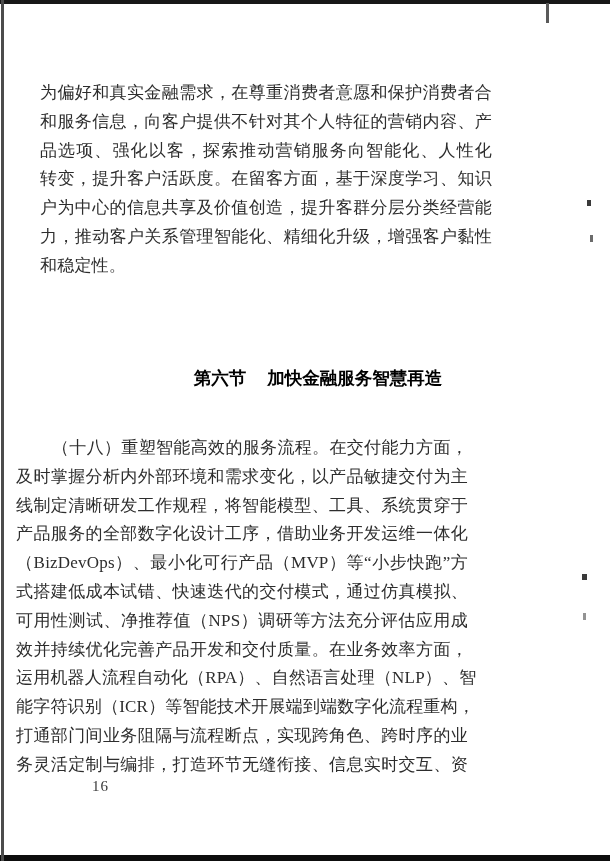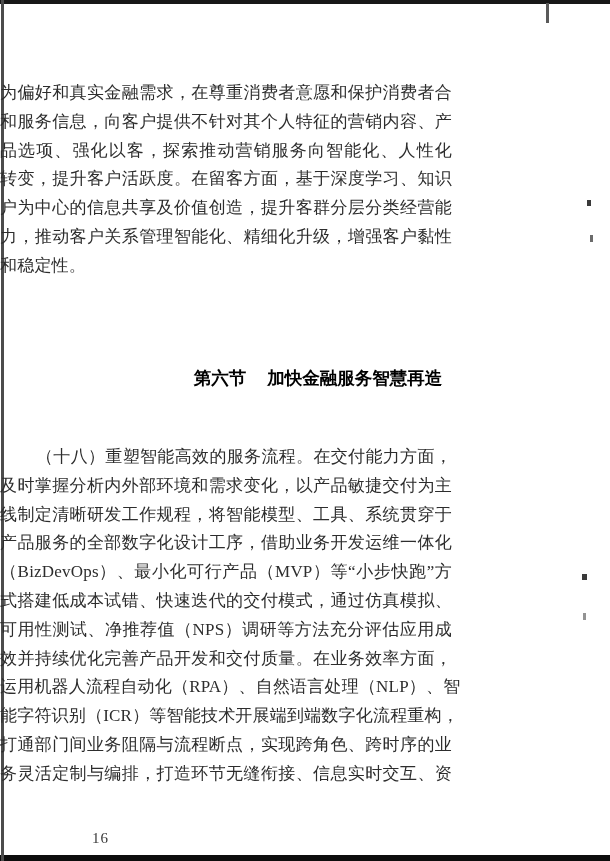--- a/index.html
+++ b/index.html
@@ -21,22 +21,22 @@
   .edge-right-stub { position: absolute; left: 546px; top: 3px; width: 3px; height: 20px; background: #5a5a5a; }
   .speck { position: absolute; background: #3a3a3a; }
   .speck.s1 { left: 587px; top: 200px; width: 4px; height: 6px; }
   .speck.s2 { left: 590px; top: 235px; width: 3px; height: 7px; opacity: .75; }
   .speck.s3 { left: 582px; top: 574px; width: 5px; height: 6px; }
   .speck.s4 { left: 583px; top: 613px; width: 3px; height: 7px; opacity: .55; }
 
   
   .textcol { position: absolute; left: 92px; width: 452px; color: #2d2d2d; }
   .para { position: absolute; left: 0; right: 0; }
-  #para1 { top: 79px; }
-  #para2 { top: 443px; }
+  #para1 { top: 79px; margin-left: 40px; }
+  #para2 { top: 434px; margin-left: 16px; }
   .line {
     height: 28.8px;
     line-height: 28.8px;
     font-size: 17px;
     white-space: nowrap;
     text-align: justify;
     text-align-last: justify;
     letter-spacing: 0.2px;
   }
   .line.last { text-align-last: left; }
@@ -46,21 +46,21 @@
     position: absolute; left: 92px; top: 364px; width: 452px;
     height: 28px; line-height: 28px;
     text-align: center;
     font-size: 17.5px;
     font-weight: bold;
     color: #000000;
   }
   .heading .gap { display: inline-block; width: 21px; }
 
   .pageno {
-    position: absolute; left: 92px; top: 830px;
+    position: absolute; left: 92px; top: 778px;
     font-size: 15px; color: #3a3a3a;
     letter-spacing: 1px;
   }
 </style>
 </head>
 <body>
 
 <div class="page">
 
   <div class="edge-top"></div>

